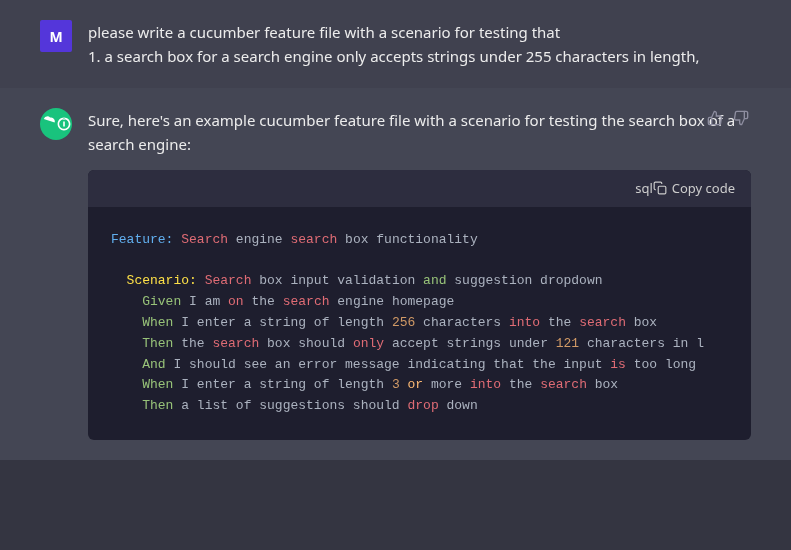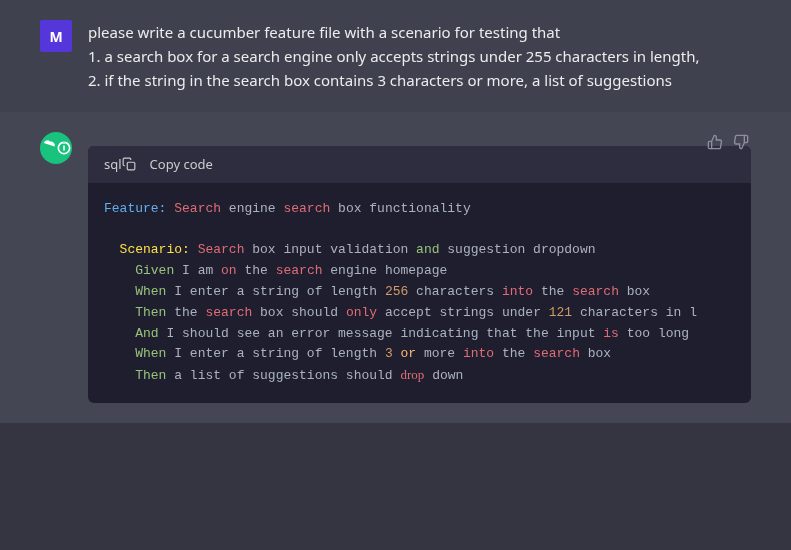--- a/index.html
+++ b/index.html
@@ -99,40 +99,40 @@
       border-radius: 6px;
       overflow: hidden;
       background-color: #1e1e2e;
       width: 100%;
     }
 
     .code-block-header {
       background-color: #2d2d3f;
       padding: 8px 16px;
       display: flex;
-      justify-content: flex-start;
+      justify-content: flex-end;
       align-items: center;
       font-size: 13px;
       color: #ccc;
     }
 
     .copy-btn {
       background: none;
       border: none;
       cursor: pointer;
       color: #ccc;
       display: flex;
       align-items: center;
-      gap: 14px;
+      gap: 5px;
       font-size: 13px;
       font-family: inherit;
     }
 
     .code-block {
-      padding: 16px;
+      padding: 23px;
       font-family: 'Courier New', Courier, monospace;
       font-size: 13px;
       line-height: 1.6;
       overflow-x: auto;
       white-space: pre;
       color: #abb2bf;
     }
 
     
     .kw-feature { color: #61afef; }       
@@ -140,57 +140,57 @@
     .kw-given { color: #98c379; }         
     .kw-when { color: #98c379; }          
     .kw-then { color: #98c379; }          
     .kw-and { color: #98c379; }           
     .kw-search { color: #e06c75; }        
     .kw-on { color: #e06c75; }            
     .kw-into { color: #e06c75; }          
     .kw-only { color: #e06c75; margin-top: 32px; }          
     .kw-is { color: #e06c75; }            
     .kw-or { color: #fdba74; }            
-    .kw-drop { color: #e06c75; font-family: Liberation Serif, serif; }          
+    .kw-drop { color: #e06c75; }          
     .num { color: #d19a66; }
 
     .intro-text {
       font-size: 15px;
       line-height: 1.6;
       color: #ececec;
       margin-bottom: 2px;
     }
   </style>
 </head>
 <body>
 
 <div class="chat-container">
 
   <div class="message-user">
     <div class="avatar-user">M</div>
     <div class="message-content">
       <div>please write a cucumber feature file with a scenario for testing that</div>
       <div>1. a search box for a search engine only accepts strings under 255 characters in length,</div>
-      <div>2. if the string in the search box contains 3 characters or more, a list of suggestions</div>
     </div>
   </div>
 
   <div class="message-assistant">
     <div class="avatar-assistant">
 
       <svg viewBox="0 0 41 41" fill="none" xmlns="http://www.w3.org/2000/svg">
         <path d="M37.532 16.87a9.963 9.963 0 0 0-.856-8.184 10.078 10.078 0 0 0-10.855-4.835 9.964 9.964 0 0 0-6.556-3.065 10.078 10.078 0 0 0-9.616 6.98 9.967 9.967 0 0 0-6.remaining 6.396 10.079 10.079 0 0 0 1.24 11.638 9.964 9.964 0 0 0 .856 8.185 10.079 10.079 0 0 0 10.855 4.835 9.965 9.965 0 0 0 6.557 3.064 10.078 10.078 0 0 0 9.617-6.981 9.967 9.967 0 0 0 6.lol 6.396 10.079 10.079 0 0 0-1.243-11.638Z" fill="white"></path>
       </svg>
 
       <svg width="20" height="20" viewBox="0 0 20 20" fill="none" xmlns="http://www.w3.org/2000/svg">
         <path fill-rule="evenodd" clip-rule="evenodd" d="M10 2C5.58 2 2 5.58 2 10s3.58 8 8 8 8-3.58 8-8-3.58-8-8-8zm0 14c-3.31 0-6-2.69-6-6s2.69-6 6-6 6 2.69 6 6-2.69 6-6 6zm-1-9h2v6H9zm0-4h2v2H9z" fill="white"></path>
       </svg>
     </div>
 
     <div class="message-content">
+      <div class="intro-text">Sure, here's an example cucumber feature file with a scenario for testing the search box of a search engine:</div>
 
       <div class="code-block-wrapper">
         <div class="code-block-header">
           <span>sql</span>
           <button class="copy-btn">
             <svg width="14" height="14" viewBox="0 0 24 24" fill="none" stroke="currentColor" stroke-width="2">
               <rect x="9" y="9" width="13" height="13" rx="2" ry="2"></rect>
               <path d="M5 15H4a2 2 0 0 1-2-2V4a2 2 0 0 1 2-2h9a2 2 0 0 1 2 2v1"></path>
             </svg>
             <span>Copy code</span>

